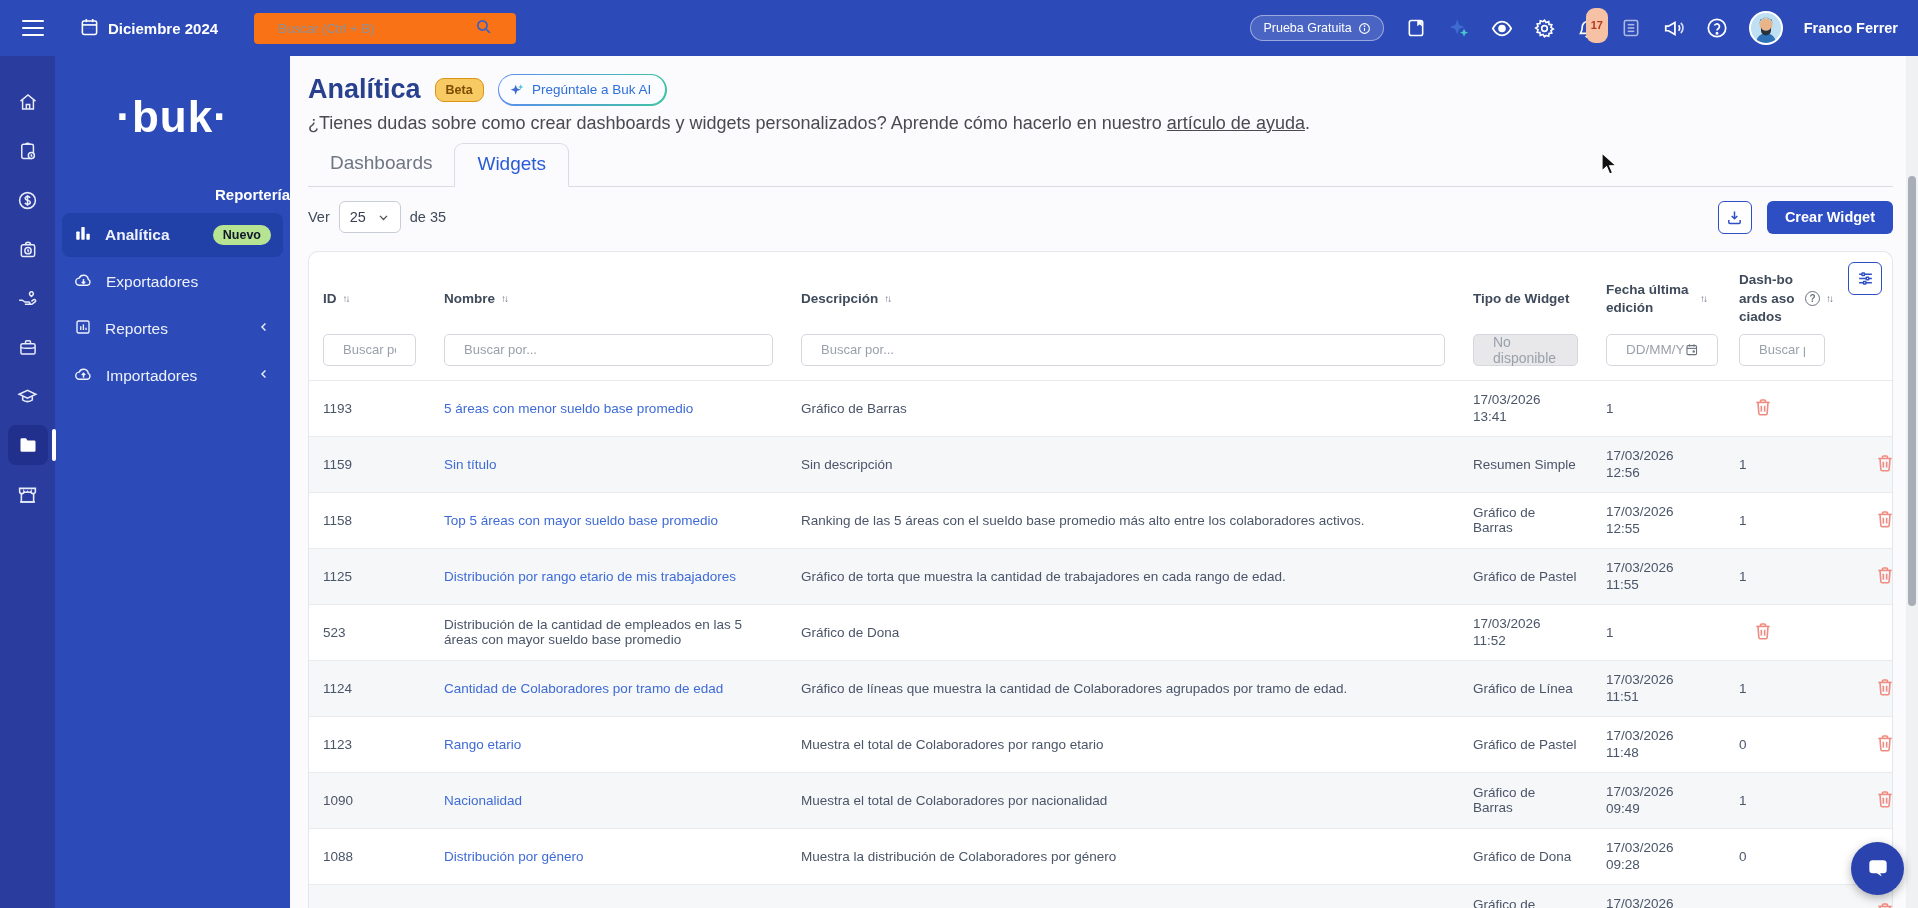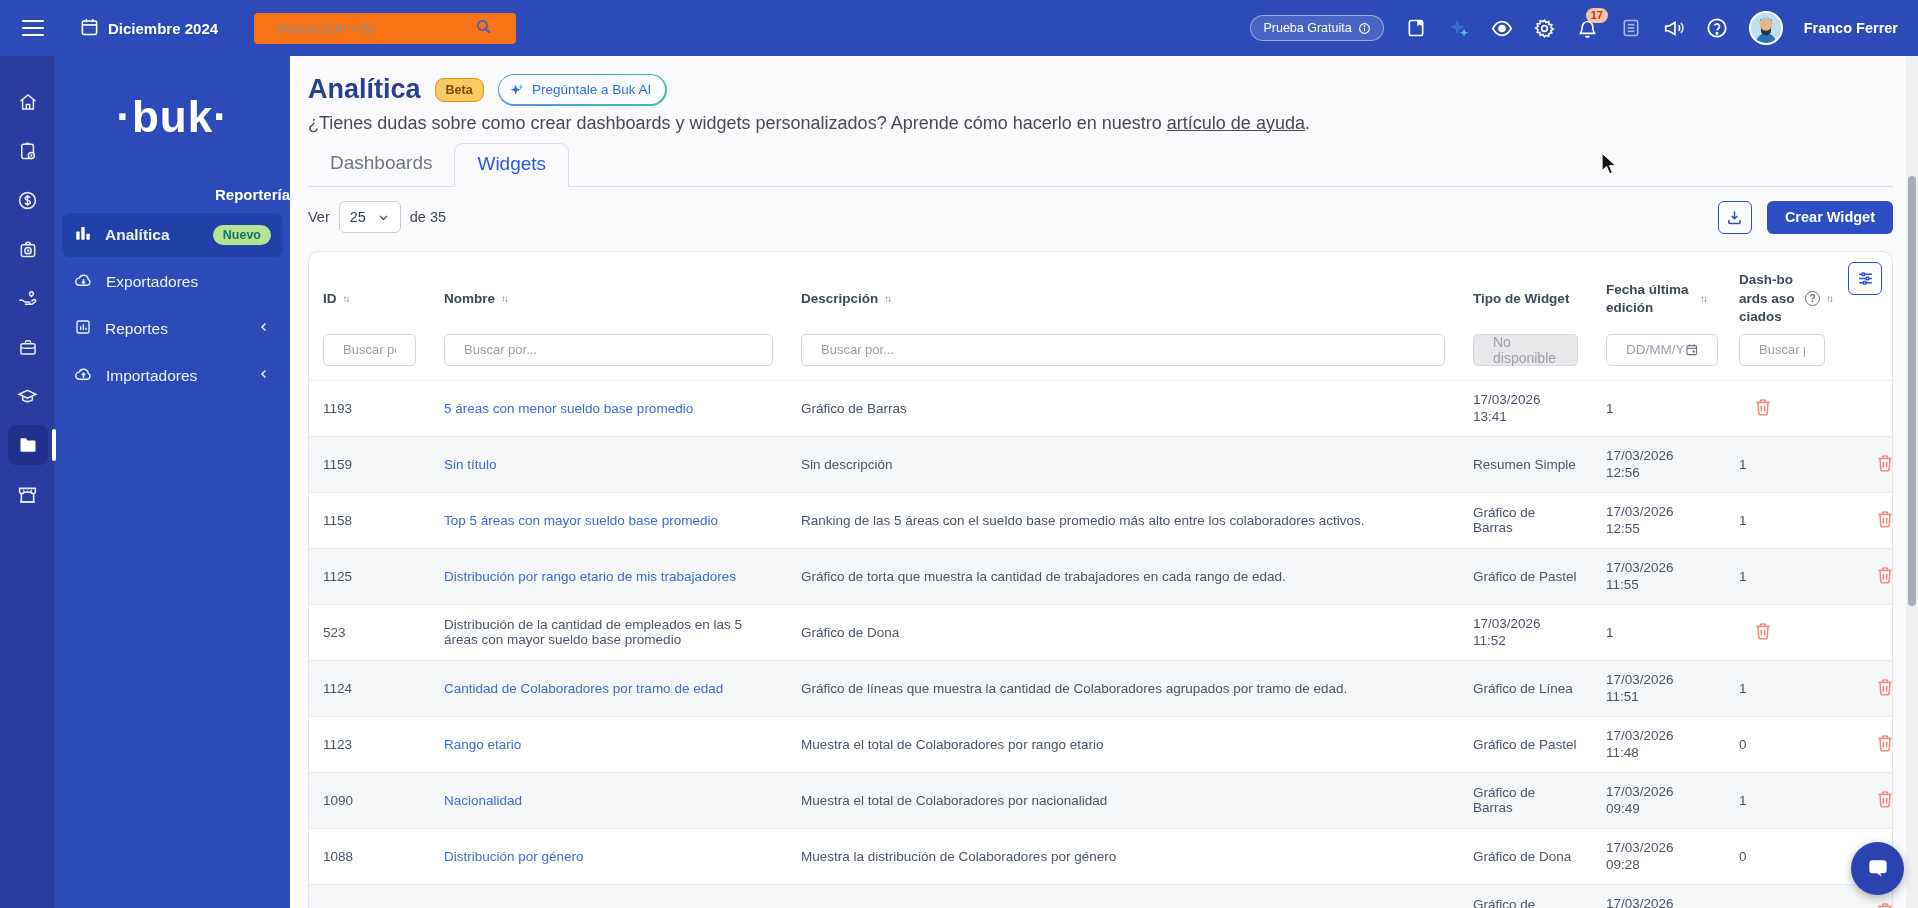--- a/index.html
+++ b/index.html
@@ -17,41 +17,41 @@
   .tb-search input { border:none; outline:none; flex:1; font-size:13px; color:#444;
     font-family:inherit; background:transparent; }
   .tb-search input::placeholder { color:#8A8F98; }
   .tb-right { margin-left:auto; display:flex; align-items:center; gap:21px; padding-right:20px; }
   .trial-pill { display:flex; align-items:center; gap:6px; background:rgba(255,255,255,0.14);
     border:1px solid rgba(255,255,255,0.45); border-radius:13px; height:26px; padding:12px 12px;
     font-size:12.5px; color:#fff; cursor:pointer; }
   .tb-icon { width:22px; height:22px; display:flex; align-items:center; justify-content:center;
     cursor:pointer; position:relative; }
   .badge-17 { position:absolute; top:-9px; left:9px; background:#F6C1A4; color:#B03A22;
-    font-size:11px; font-weight:bold; border-radius:9px; padding:2px 5px; line-height:1;text-align:right; }
+    font-size:11px; font-weight:bold; border-radius:9px; padding:12px 5px; line-height:1;text-align:right; }
   .avatar { width:34px; height:34px; border-radius:50%; background:#BFE0F2; border:2px solid #fff;
     overflow:hidden; cursor:pointer; }
   .tb-user { font-size:14.5px; font-weight:bold; color:#fff; }
 
   
   .rail { position:fixed; top:56px; left:0; width:55px; height:852px; background:#2A3C9E;
     display:flex; flex-direction:column; align-items:center; padding-top:26px; z-index:40; }
   .rail-item { width:40px; height:40px; margin-bottom:9px; display:flex; align-items:center;
     justify-content:center; color:#E7EBFA; border-radius:8px; cursor:pointer; position:relative; }
   .rail-item.active { background:#20308C; }
   .rail-item.active::after { content:""; position:absolute; right:-8px; top:4px; width:4px;
     height:32px; background:#fff; border-radius:3px; }
   .panel { position:fixed; top:56px; left:55px; width:235px; height:852px; background:#2C4BB8;
     color:#fff; z-index:39; }
   .logo { text-align:center; margin-top:36px; font-size:44px; font-weight:bold; letter-spacing:1px; }
   .section-label { margin:44px 0 10px 22px; font-size:15px; font-weight:bold;text-align:right; }
   .menu-item { display:flex; align-items:center; height:44px; margin:3px 7px; padding:0 12px;
     border-radius:8px; cursor:pointer; gap:13px; font-size:15.5px; color:#Eef1fc; }
   .menu-item.active { background:#2140A8; font-weight:bold; }
-  .nuevo-badge { margin-left:auto; background:#B7E492; color:#0f766e; font-size:12.5px;
+  .nuevo-badge { margin-left:auto; background:#B7E492; color:#0f172a; font-size:12.5px;
     font-weight:bold; border-radius:11px; padding:3px 10px; }
   .chevron-l { margin-left:auto; }
 
   
   .main { position:absolute; left:290px; top:56px; width:1628px; height:852px;
     padding:18px 25px 0 18px; background:#FBFBFD; }
   .title-row { display:flex; align-items:center; gap:14px; }
   .page-title { font-size:27px; font-weight:bold; color:#29408F; }
   .beta-badge { background:#F8CA63; border:1.6px solid #DB9414; color:#7C4D00; font-size:12.5px;
     font-weight:bold; border-radius:9px; padding:4px 10px; }

